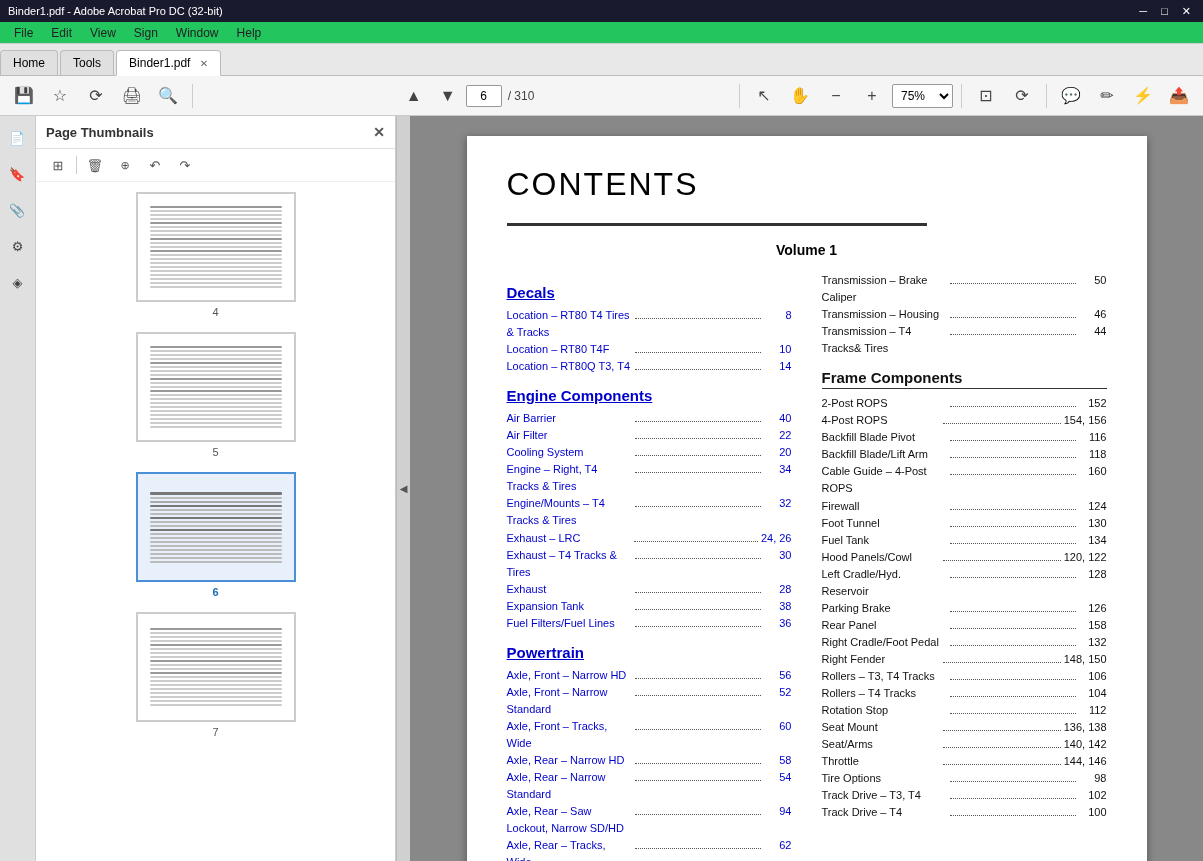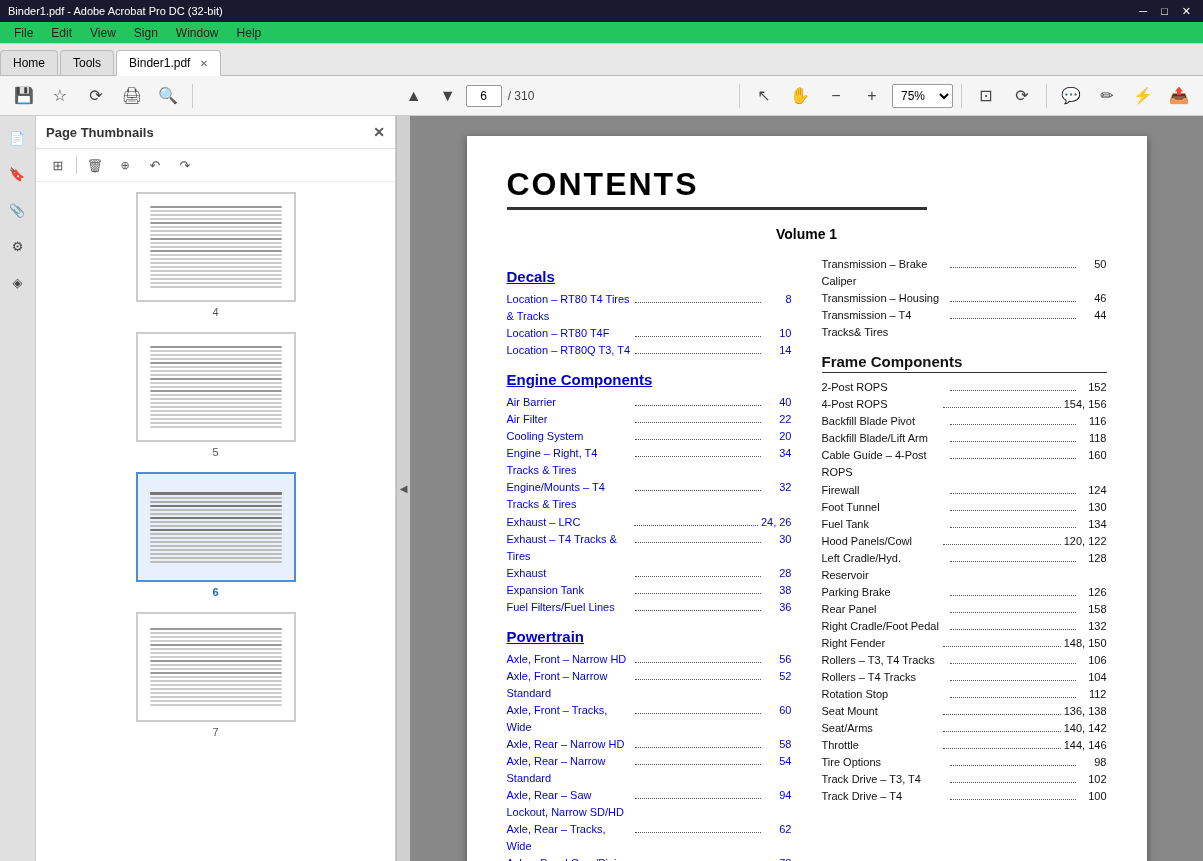--- a/index.html
+++ b/index.html
@@ -232,23 +232,23 @@
       justify-content: center;
       cursor: pointer;
       border-left: 1px solid #bbb;
       flex-shrink: 0;
     }
     .collapse-arrow { font-size: 10px; color: #555; }
 
     
     .pdf-title {
       font-size: 32px;
-      font-weight: bold;
+      font-weight: normal;
       letter-spacing: 2px;
-      margin-bottom: 4px;
+      margin-bottom: 20px;
     }
     .pdf-title-underline {
       height: 3px;
       background: #333;
       width: 70%;
       margin-bottom: 16px;
     }
     .volume-label {
       font-size: 14px;
       font-weight: bold;

